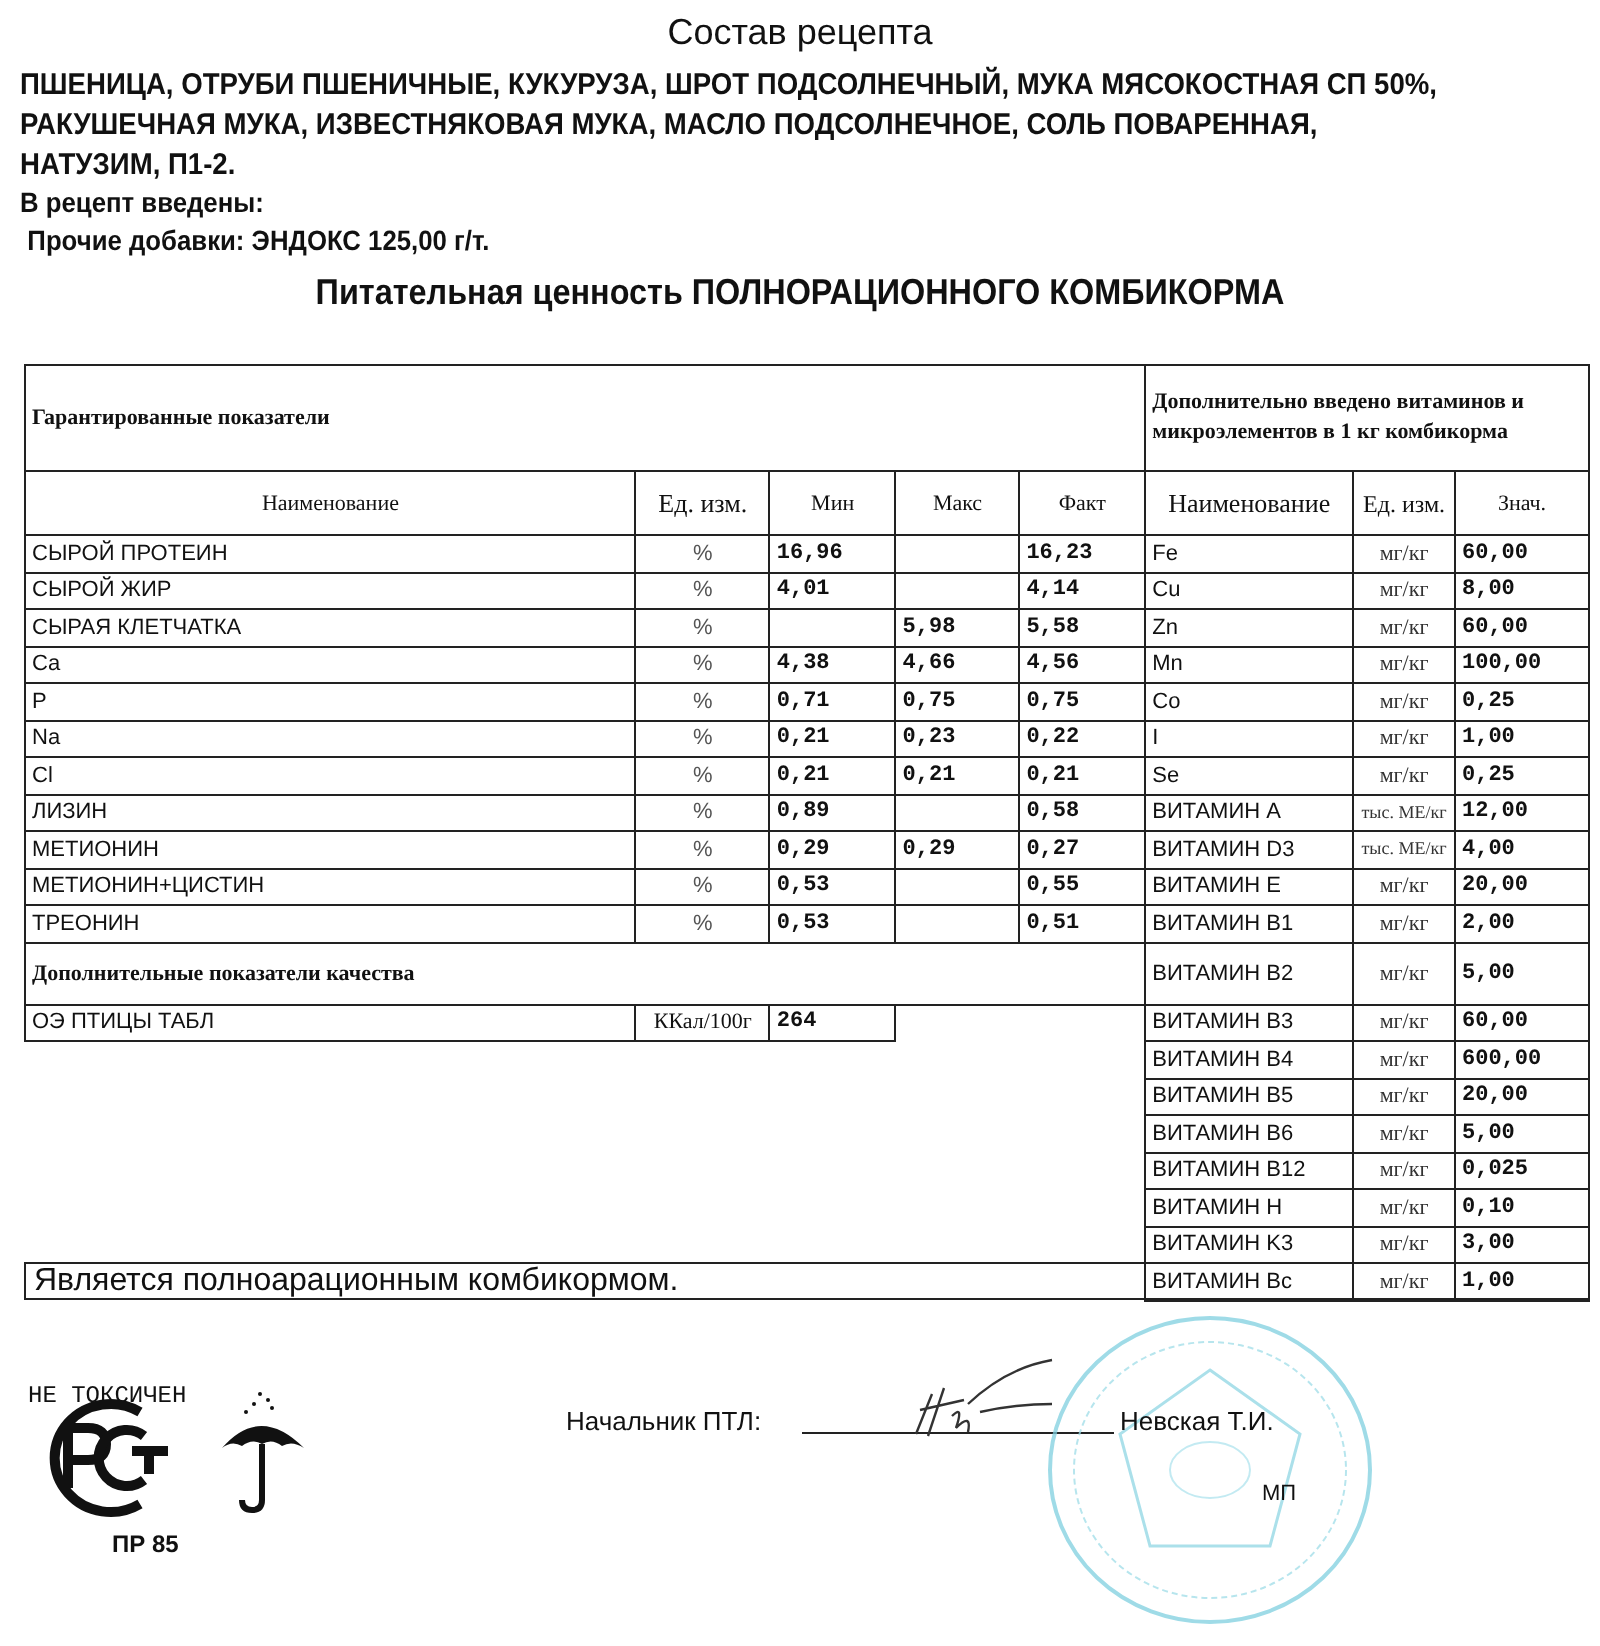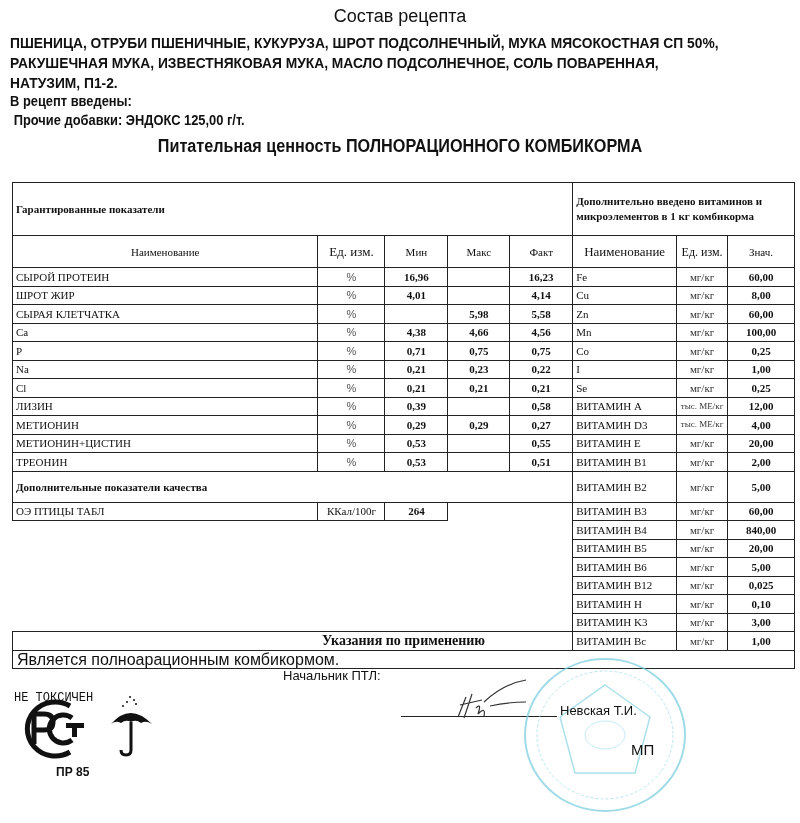--- a/index.html
+++ b/index.html
@@ -7,38 +7,38 @@
   .abs { position: absolute; }
   .title1 { left: 0; width: 800px; top: 6px; text-align: center; font-size: 18px; }
   .ingredients { left: 10px; top: 33px; width: 790px; font-size: 15px; font-weight: bold; line-height: 20px; transform: scaleX(0.92); transform-origin: left top; white-space: nowrap; }
   .ingredients div { white-space: nowrap; }
   .intro { left: 10px; top: 92px; font-size: 14px; font-weight: bold; line-height: 19px; transform: scaleX(0.92); transform-origin: left top; }
   .intro .l2 { padding-left: 4px; }
   .title2 { left: 0; width: 800px; top: 136px; text-align: center; font-size: 18px; font-weight: bold; transform: scaleX(0.9); }
 
   table.grid { border-collapse: collapse; position: absolute; }
   table.grid td { border: 1px solid #222; padding: 0 3px; height: 17px; font-size: 11px; white-space: nowrap; overflow: hidden; }
-  .mono { font-family: Liberation Serif, serif; font-size: 10.5px; }
-  .num { text-align: center; font-weight: bold; font-family: Liberation Serif, serif; font-size: 12px; }
+  .mono { font-family: Liberation Sans, sans-serif; font-size: 10.5px; }
+  .num { text-align: left; font-weight: bold; font-family: Liberation Mono, monospace; font-size: 12px; }
   .center { text-align: center; }
   .unit { text-align: center; font-family: "Liberation Serif", serif; font-size: 11px; color: #333; }
   .hdr { font-family: "Liberation Serif", serif; font-size: 14px; text-align: center; }
   .sechdr { font-family: "Liberation Serif", serif; font-size: 15px; font-weight: bold; text-align: left; }
   .small-serif { font-family: "Liberation Serif", serif; font-size: 12px; line-height: 15px; text-align: left; font-weight: bold; }
 
   #main-frame { left: 12px; top: 182px; width: 783px; }
   .notes-box { left: 12px; top: 631px; width: 783px; border: 1px solid #222; box-sizing: border-box; }
   .notes-box .h { text-align: center; font-family: "Liberation Serif", serif; font-weight: bold; font-size: 14px; height: 18px; line-height: 18px; border-bottom: 1px solid #222; }
   .notes-box .b { font-size: 16px; height: 17px; line-height: 17px; padding-left: 4px; font-weight: normal; }
   .nontox { left: 14px; top: 691px; font-family: "Liberation Mono", monospace; font-size: 12px; }
   .pr85 { left: 30px; top: 765px; font-size: 12px; font-weight: bold; padding-left: 26px; }
-  .sig-label { left: 283px; top: 668px; font-size: 13px; }
+  .sig-label { left: 283px; top: 703px; font-size: 13px; }
   .sig-line { left: 401px; top: 716px; width: 156px; border-bottom: 1px solid #222; }
   .sig-name { left: 560px; top: 703px; font-size: 13px; }
-  .mp { left: 631px; top: 741px; font-size: 15px; }
+  .mp { left: 631px; top: 741px; font-size: 11px; }
 </style>
 </head>
 <body>
 
 <div class="abs title1">Состав рецепта</div>
 <div class="abs ingredients">
   <div>ПШЕНИЦА, ОТРУБИ ПШЕНИЧНЫЕ, КУКУРУЗА, ШРОТ ПОДСОЛНЕЧНЫЙ, МУКА МЯСОКОСТНАЯ СП 50%,</div>
   <div>РАКУШЕЧНАЯ МУКА, ИЗВЕСТНЯКОВАЯ МУКА, МАСЛО ПОДСОЛНЕЧНОЕ, СОЛЬ ПОВАРЕННАЯ,</div>
   <div>НАТУЗИМ, П1-2.</div>
 </div>
@@ -78,21 +78,21 @@
         <td class="mono">СЫРОЙ ПРОТЕИН</td>
         <td class="center" style="color:#555">%</td>
         <td class="num">16,96</td>
         <td class="num"></td>
         <td class="num">16,23</td>
         <td class="mono">Fe</td>
         <td class="unit">мг/кг</td>
         <td class="num">60,00</td>
       </tr>
       <tr style="height: 18.5px;">
-        <td class="mono">ШРОТ ЖИР</td>
+        <td class="mono">СЫРОЙ ЖИР</td>
         <td class="center" style="color:#555">%</td>
         <td class="num">4,01</td>
         <td class="num"></td>
         <td class="num">4,14</td>
         <td class="mono">Cu</td>
         <td class="unit">мг/кг</td>
         <td class="num">8,00</td>
       </tr>
       <tr style="height: 18.5px;">
         <td class="mono">СЫРАЯ КЛЕТЧАТКА</td>
@@ -140,21 +140,21 @@
         <td class="num">0,21</td>
         <td class="num">0,21</td>
         <td class="num">0,21</td>
         <td class="mono">Se</td>
         <td class="unit">мг/кг</td>
         <td class="num">0,25</td>
       </tr>
       <tr style="height: 18.5px;">
         <td class="mono">ЛИЗИН</td>
         <td class="center" style="color:#555">%</td>
-        <td class="num">0,39</td>
+        <td class="num">0,89</td>
         <td class="num"></td>
         <td class="num">0,58</td>
         <td class="mono">ВИТАМИН A</td>
         <td class="unit" style="font-size: 9px; line-height: 9px; white-space: normal;">тыс. МЕ/кг</td>
         <td class="num">12,00</td>
       </tr>
       <tr style="height: 18.5px;">
         <td class="mono">МЕТИОНИН</td>
         <td class="center" style="color:#555">%</td>
         <td class="num">0,29</td>
@@ -196,21 +196,21 @@
         <td class="num">264</td>
         <td colspan="2" rowspan="8" style="border-top: none; border-right: 1px solid rgb(34, 34, 34); border-bottom: none; border-left: none; border-image: initial;"></td>
         <td class="mono">ВИТАМИН B3</td>
         <td class="unit">мг/кг</td>
         <td class="num">60,00</td>
       </tr>
       <tr style="height: 18.5px;">
         <td colspan="3" style="border-top: 1px solid rgb(34, 34, 34); border-right: none; border-bottom: none; border-left: none; border-image: initial;"></td>
         <td class="mono">ВИТАМИН B4</td>
         <td class="unit">мг/кг</td>
-        <td class="num">840,00</td>
+        <td class="num">600,00</td>
       </tr>
       <tr style="height: 18.5px;">
         <td colspan="3" style="border: none;"></td>
         <td class="mono">ВИТАМИН B5</td>
         <td class="unit">мг/кг</td>
         <td class="num">20,00</td>
       </tr>
       <tr style="height: 18.5px;">
         <td colspan="3" style="border: none;"></td>
         <td class="mono">ВИТАМИН B6</td>
@@ -238,21 +238,20 @@
       <tr style="height: 18.5px;">
         <td colspan="3" style="border: none;"></td>
         <td class="mono">ВИТАМИН Bc</td>
         <td class="unit">мг/кг</td>
         <td class="num">1,00</td>
       </tr>
     </tbody>
 </table>
 
 <div class="abs notes-box">
-  <div class="h">Указания по применению</div>
   <div class="b">Является полноарационным комбикормом.</div>
 </div>
 
 <div class="abs nontox">НЕ ТОКСИЧЕН</div>
 
 <svg class="abs" style="left:20px;top:698px" width="66" height="62" viewBox="0 0 66 62">
   <path d="M50 8 A28 27 0 1 0 50 54" fill="none" stroke="#111" stroke-width="5"></path>
   <path d="M14 46 L14 16 L24 16 Q33 16 33 24 Q33 32 24 32 L14 32" fill="none" stroke="#111" stroke-width="5"></path>
   <path d="M52 20 A14 14 0 1 0 52 42" fill="none" stroke="#111" stroke-width="5"></path>
   <rect x="46" y="25" width="18" height="5" fill="#111"></rect>

